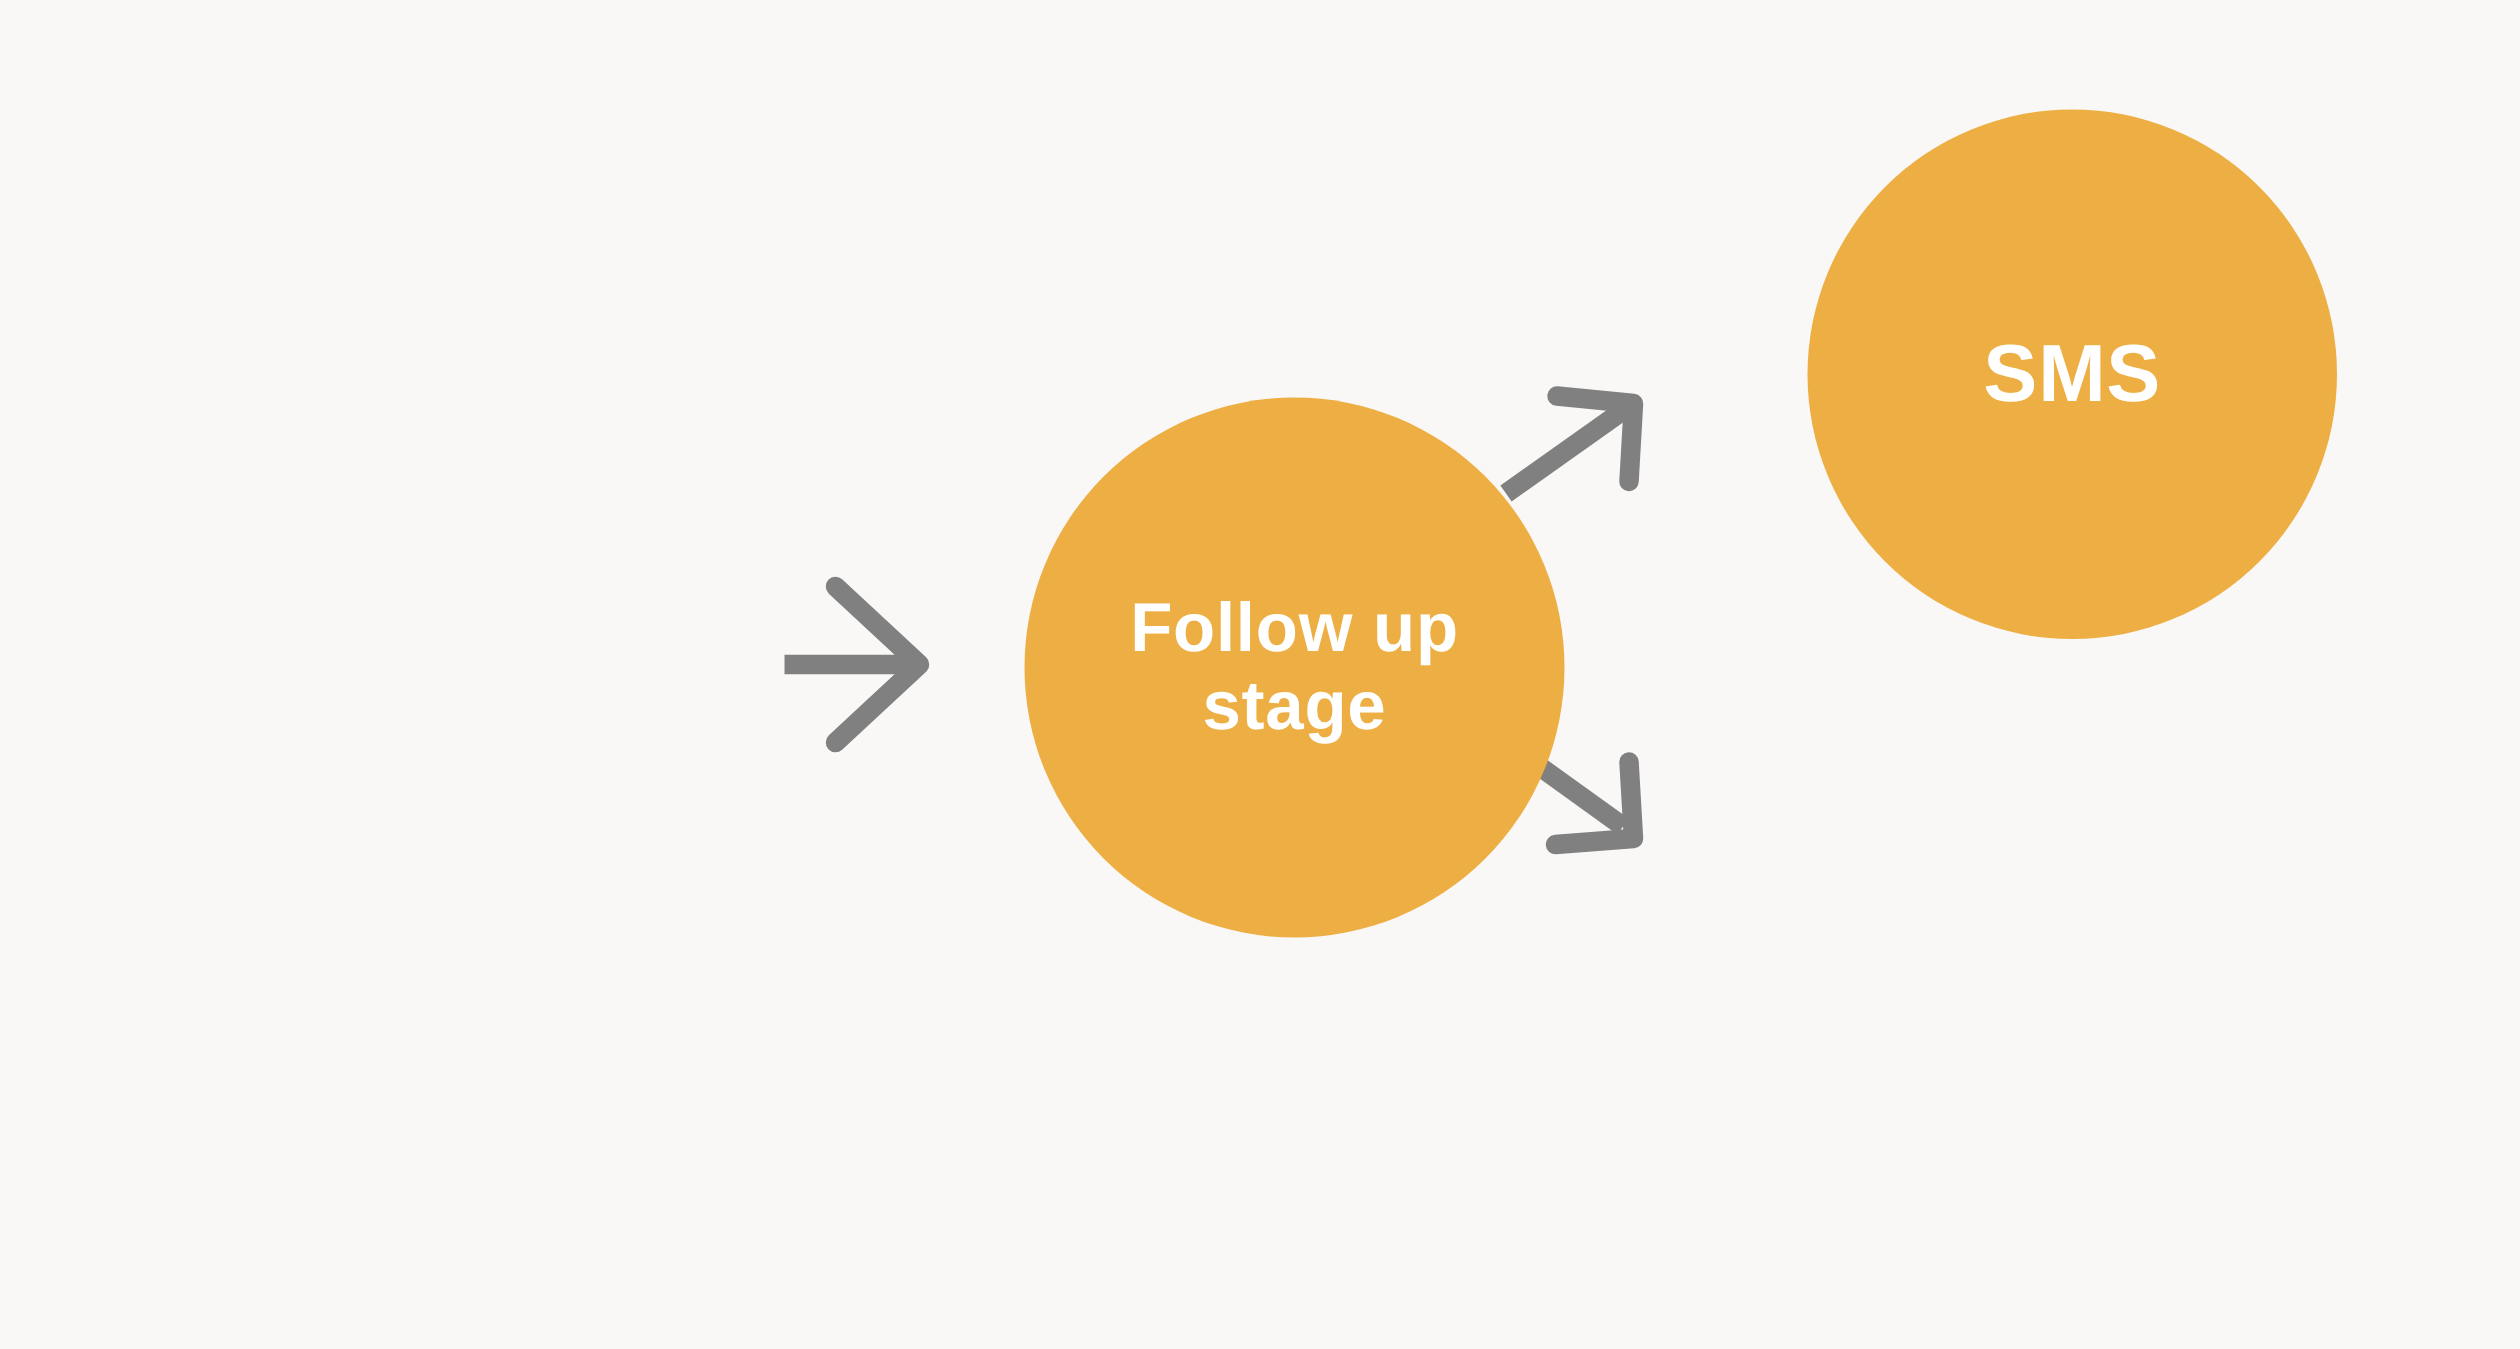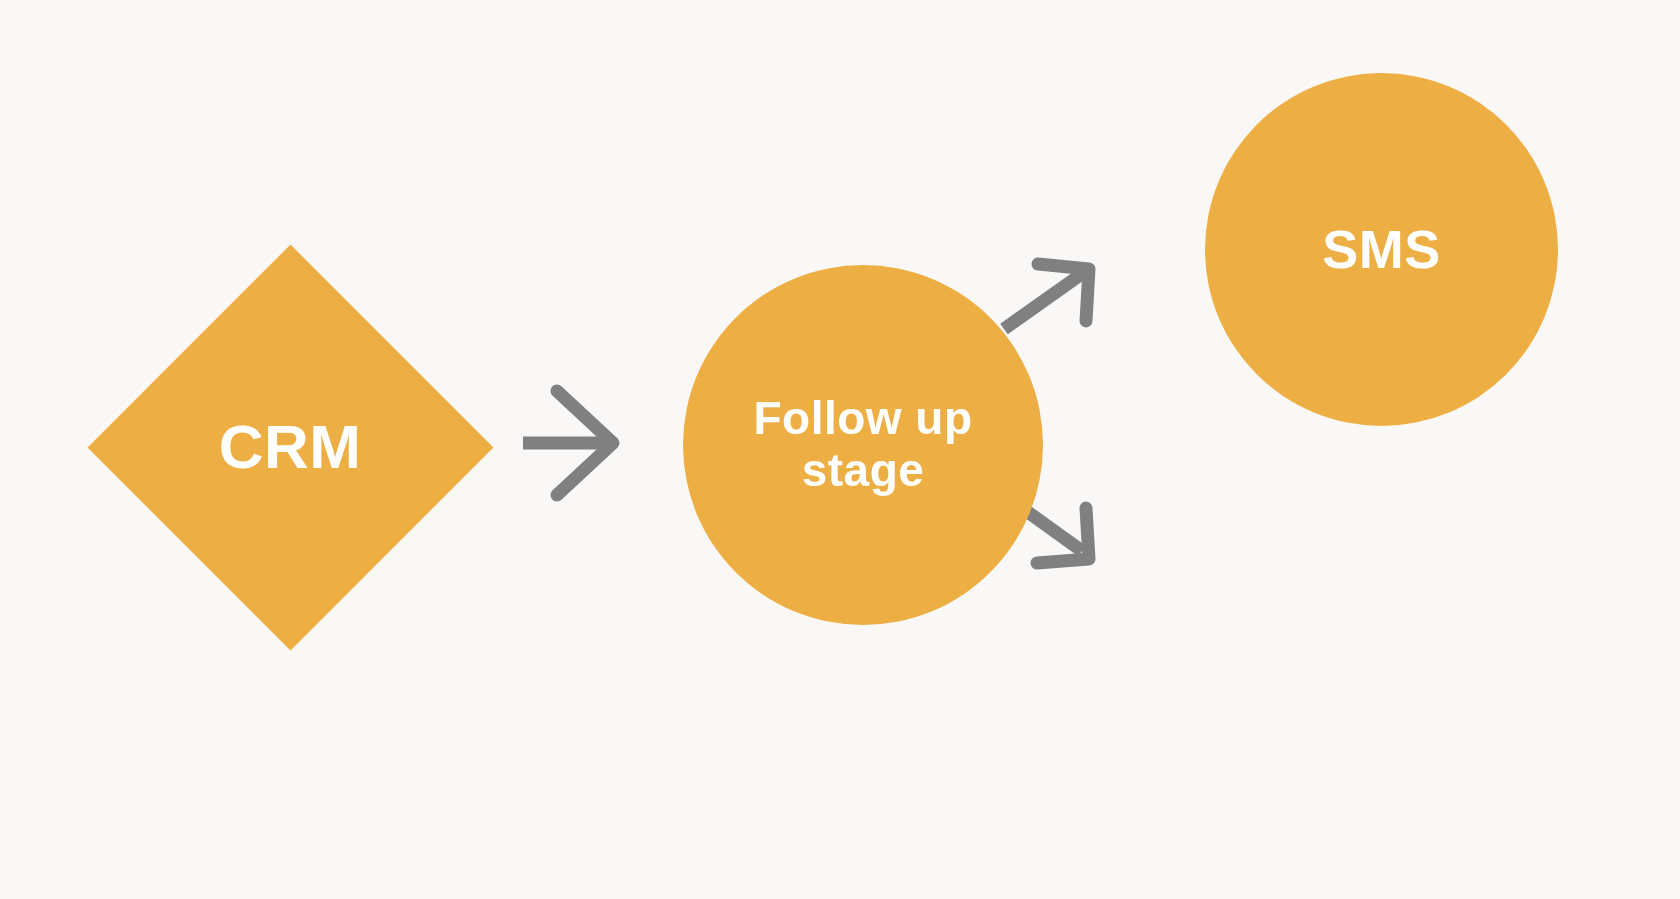--- a/index.html
+++ b/index.html
@@ -132,24 +132,20 @@
       <path class="arrow-line flat" d="M 1004 329 L 1083 273"></path>
       <path class="arrow-head" d="M 1038 264 L 1089 269 L 1086 321"></path>
     </g>
 
     <g>
       <path class="arrow-line flat" d="M 1000 492 L 1082 551"></path>
       <path class="arrow-head" d="M 1086 508 L 1089 559 L 1037 563"></path>
     </g>
   </svg>
 
-  <div class="node" id="node-crm">
-    <span class="diamond-shape"></span>
-    <span class="node-label">CRM</span>
-  </div>
 
   <div class="node circle" id="node-followup">
     <span class="node-label">Follow up
 stage</span>
   </div>
 
   <div class="node circle" id="node-sms">
     <span class="node-label">SMS</span>
   </div>
 

